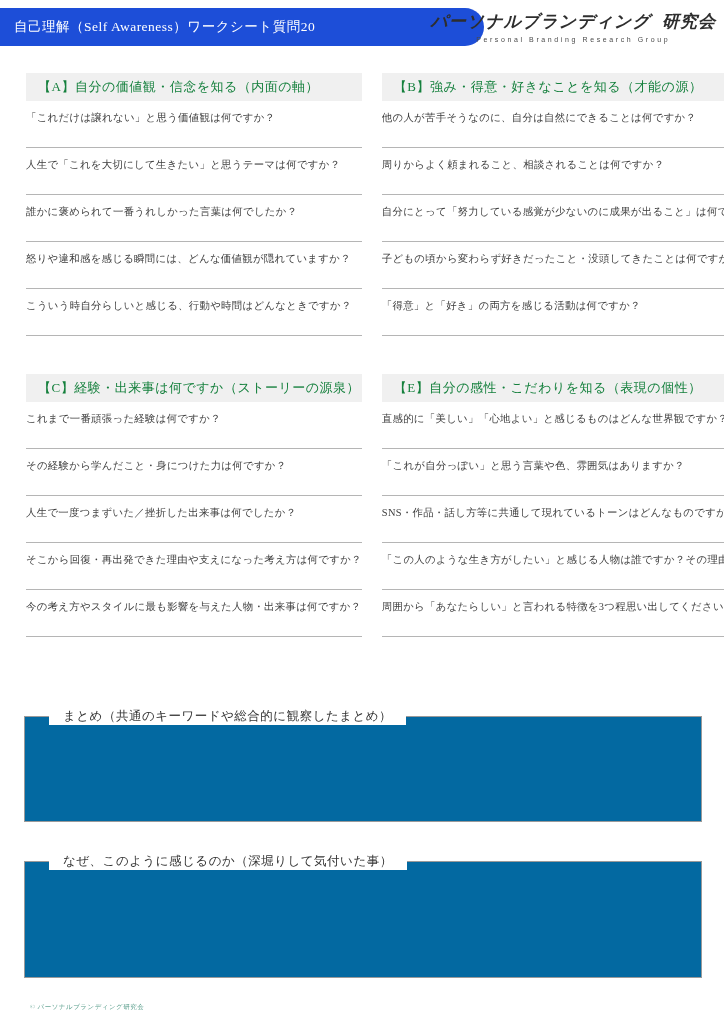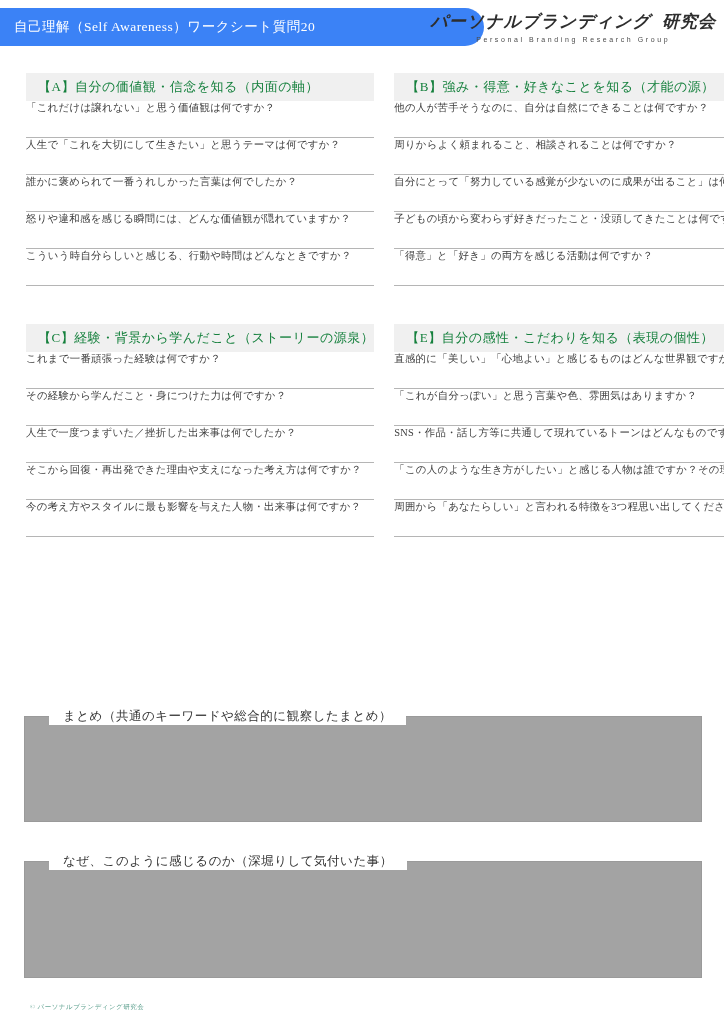--- a/index.html
+++ b/index.html
@@ -6,21 +6,21 @@
   html,body { background:#ffffff; }
   .page {
     position:relative; width:724px; height:1024px; background:#ffffff;
     font-family:"Liberation Serif","DejaVu Serif",serif;
     overflow:hidden;
   }
 
   
   .banner {
     position:absolute; left:0; top:8px; width:484px; height:38px;
-    background:#3b82f6; border-radius:0 19px 19px 0;
+    background:#1d4ed8; border-radius:0 19px 19px 0;
   }
   .banner-title {
     line-height:38px; padding-left:14px; color:#ffffff;
     font-size:13.5px; letter-spacing:0.5px; white-space:nowrap;
   }
   .logo { position:absolute; right:8px; top:10px; text-align:center; }
   .logo-jp {
     font-size:17px; font-style:italic; font-weight:bold;
     color:#2e2e2e; letter-spacing:1px; white-space:nowrap;font-family:Liberation Mono, monospace;
   }
@@ -32,31 +32,31 @@
   
   .main {
     position:absolute; left:26px; top:73px; width:676px;
     display:grid; grid-template-columns:1fr 1fr; column-gap:20px; row-gap:38px;
   }
   .sec-header {
     background:#f0f0f0; height:28px; line-height:28px; padding-left:12px;
     font-size:13px; color:#15803d; letter-spacing:0.5px; white-space:nowrap;
     overflow:hidden;
   }
-  .qblock { }
+  .qblock { margin-top:10px; }
   .qtext {
     font-size:10.4px; color:#3d3d3d; letter-spacing:0.3px;
     line-height:14px; height:14px; white-space:nowrap; overflow:hidden;
   }
   .aline { border-bottom:1px solid #b5b5b5; margin-top:22px; height:0; }
 
   
   .sumbox {
     position:absolute; left:24px; width:678px;
-    border:1px solid #9a9a9a; background:#a3a3a3;
+    border:1px solid #9a9a9a; background:#0369a1;
   }
   .box1 { top:716px; height:106px; }
   .box2 { top:861px; height:117px;padding-left:41px; }
   .legend {
     position:absolute; top:-9px; left:24px; background:#ffffff;
     padding:0 14px; font-size:12.5px; color:#333333; letter-spacing:0.5px;
     white-space:nowrap;
   }
   .box-area { width:100%; height:100%; }
 
@@ -123,21 +123,21 @@
         <div class="qtext">子どもの頃から変わらず好きだったこと・没頭してきたことは何ですか？</div>
         <div class="aline"></div>
       </div>
       <div class="qblock">
         <div class="qtext">「得意」と「好き」の両方を感じる活動は何ですか？</div>
         <div class="aline"></div>
       </div>
     </div>
 
     <div class="section">
-      <div class="sec-header">【C】経験・背景から学んだこと（ストーリーの源泉）</div>
+      <div class="sec-header">【C】経験・出来事は何ですか（ストーリーの源泉）</div>
       <div class="qblock">
         <div class="qtext">これまで一番頑張った経験は何ですか？</div>
         <div class="aline"></div>
       </div>
       <div class="qblock">
         <div class="qtext">その経験から学んだこと・身につけた力は何ですか？</div>
         <div class="aline"></div>
       </div>
       <div class="qblock">
         <div class="qtext">人生で一度つまずいた／挫折した出来事は何でしたか？</div>

